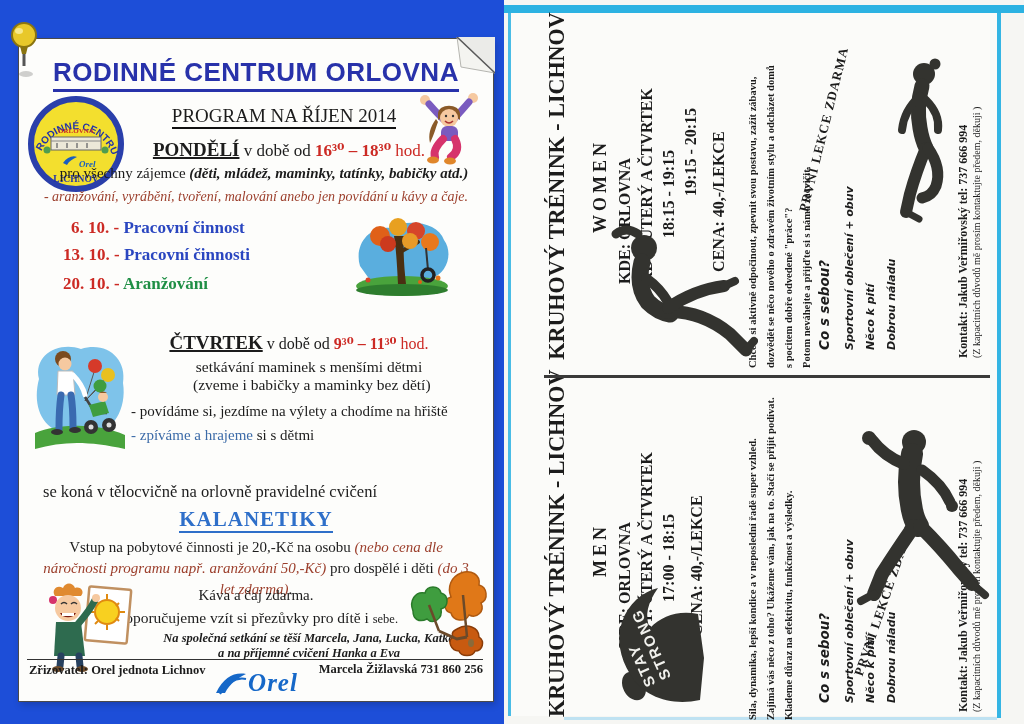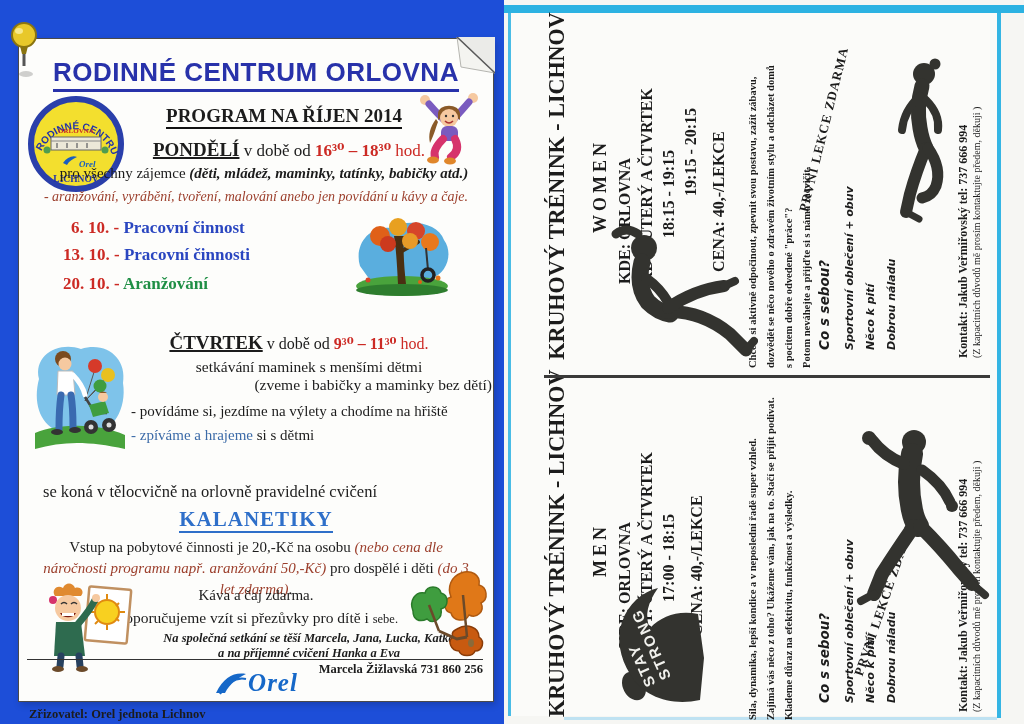--- a/index.html
+++ b/index.html
@@ -9,55 +9,55 @@
   .b { font-weight:bold; }
   .i { font-style:italic;margin-top:43px; }
 
   
   .flyer { position:absolute; left:18px; top:38px; width:474px; height:662px;
            background:#fdfdfb; border:1.5px solid #4a4a4a; box-shadow:2px 3px 7px rgba(0,0,0,.18); }
   .flyer-title { top:18px; left:0; width:100%; text-align:center;
                  font-family:"Liberation Sans","DejaVu Sans",sans-serif;
                  font-size:26px; font-weight:bold; color:#2832aa; letter-spacing:.5px; }
   .flyer-title span { border-bottom:3px solid #2832aa; padding-bottom:2px; }
-  .program-title { top:66px; left:110px; width:310px; text-align:center; font-size:19px; font-weight:bold; }
+  .program-title { top:66px; left:110px; width:310px; text-align:center; font-size:19px; font-weight:normal; }
   .program-title span { border-bottom:2.5px solid #111; padding-bottom:1px; }
   .day-line { white-space:nowrap; }
   .day-name { font-weight:bold; text-decoration:underline; text-decoration-thickness:2px; }
   .red { color:#cc2a24; }
   .time-red { color:#cc2a24; font-weight:bold; }
   .maroon { color:#9c3f2c; }
   .monday-line { top:100px; left:90px; width:360px; text-align:center; font-size:17px; }
   .monday-line .day-name { font-size:19px; }
   .audience { top:126px; left:30px; width:430px; text-align:center; font-size:15px; }
   .activities { top:150px; left:0; width:474px; text-align:center; font-size:14px; font-style:italic; color:#9c3f2c; }
   .date-row { left:44px; font-size:17px; font-weight:bold; white-space:nowrap; }
   .date-red { color:#cc2a24; }
   .act-blue { color:#2a46c0; }
   .act-green { color:#1f8f45; }
   .act-red { color:#cc2a24; }
   .thu-line { top:293px; left:120px; width:320px; text-align:center; font-size:16px; }
   .thu-line .day-name { font-size:19px; }
   .thu2 { top:319px; left:150px; width:280px; text-align:center; font-size:15.5px; }
-  .thu3 { top:337px; left:188px; width:285px; text-align:right; font-size:15.5px; }
+  .thu3 { top:337px; left:174px; width:285px; text-align:left; font-size:15.5px; }
   .bullet { left:112px; font-size:15px; white-space:nowrap; }
   .sing-blue { color:#3c6ba8; }
   .evening { top:412px; left:24px; width:450px; font-size:18px; font-weight:bold; white-space:nowrap; }
   .evening .day-name { font-size:20px; }
   .evening2 { top:443px; left:24px; font-size:16.5px;text-align:center; }
   .kalanetiky { top:468px; left:0; width:474px; text-align:center; font-size:21px; font-weight:bold; color:#2e6fc9; }
   .kalanetiky span { border-bottom:2.5px solid #2e6fc9; padding-bottom:0; letter-spacing:1px; }
   .pricing { top:498px; left:18px; width:438px; text-align:center; font-size:15px; line-height:21px; }
   .kava { top:548px; left:0; width:474px; text-align:center; font-size:15px; }
   .slippers { top:570px; left:0; width:474px; text-align:center; font-size:15.5px; }
   .slip-small { font-size:12.5px; }
   .signature { top:592px; left:110px; width:360px; text-align:center;
                font-size:12.5px; font-weight:bold; font-style:italic; line-height:15px; }
   .footer-rule { top:620px; left:8px; width:456px; border-top:1.5px solid #333; }
-  .footer-left { top:624px; left:10px; font-size:12.5px; font-weight:bold;margin-top:44px; }
+  .footer-left { top:624px; left:10px; font-size:12.5px; font-weight:bold; }
   .footer-right { top:623px; right:10px; font-size:12.5px; font-weight:bold; }
   .orel-logo { top:630px; left:0; width:474px; text-align:center; }
   .orel-text { font-size:25px; font-weight:bold; font-style:italic; color:#1668c8;
                font-family:"Liberation Serif",serif; letter-spacing:1px; vertical-align:top; }
 
   
   .page-right { position:absolute; left:504px; top:0; width:520px; height:724px; background:#f6f6f3; overflow:hidden; }
   .rp-paper { position:absolute; left:7px; top:13px; width:486px; height:703px; background:#fbfbf9; }
   .cyan-top { position:absolute; left:0; top:5px; right:0; height:8px; background:#2cb2e2; }
   .cyan-left { position:absolute; left:4px; top:13px; width:3px; height:703px; background:#49bce6; }

